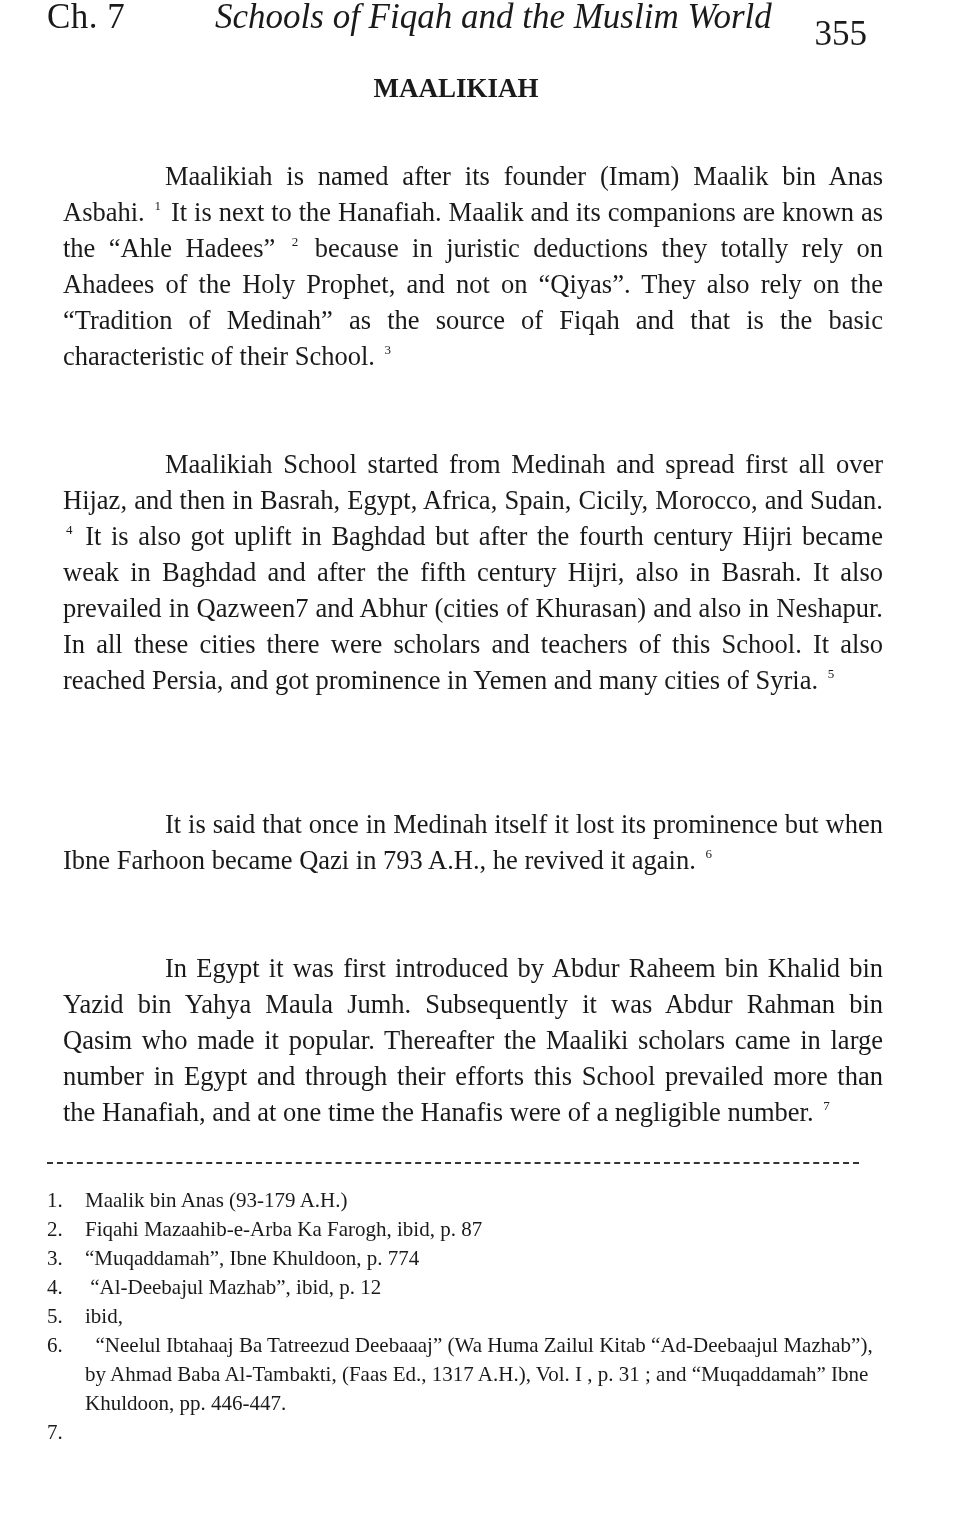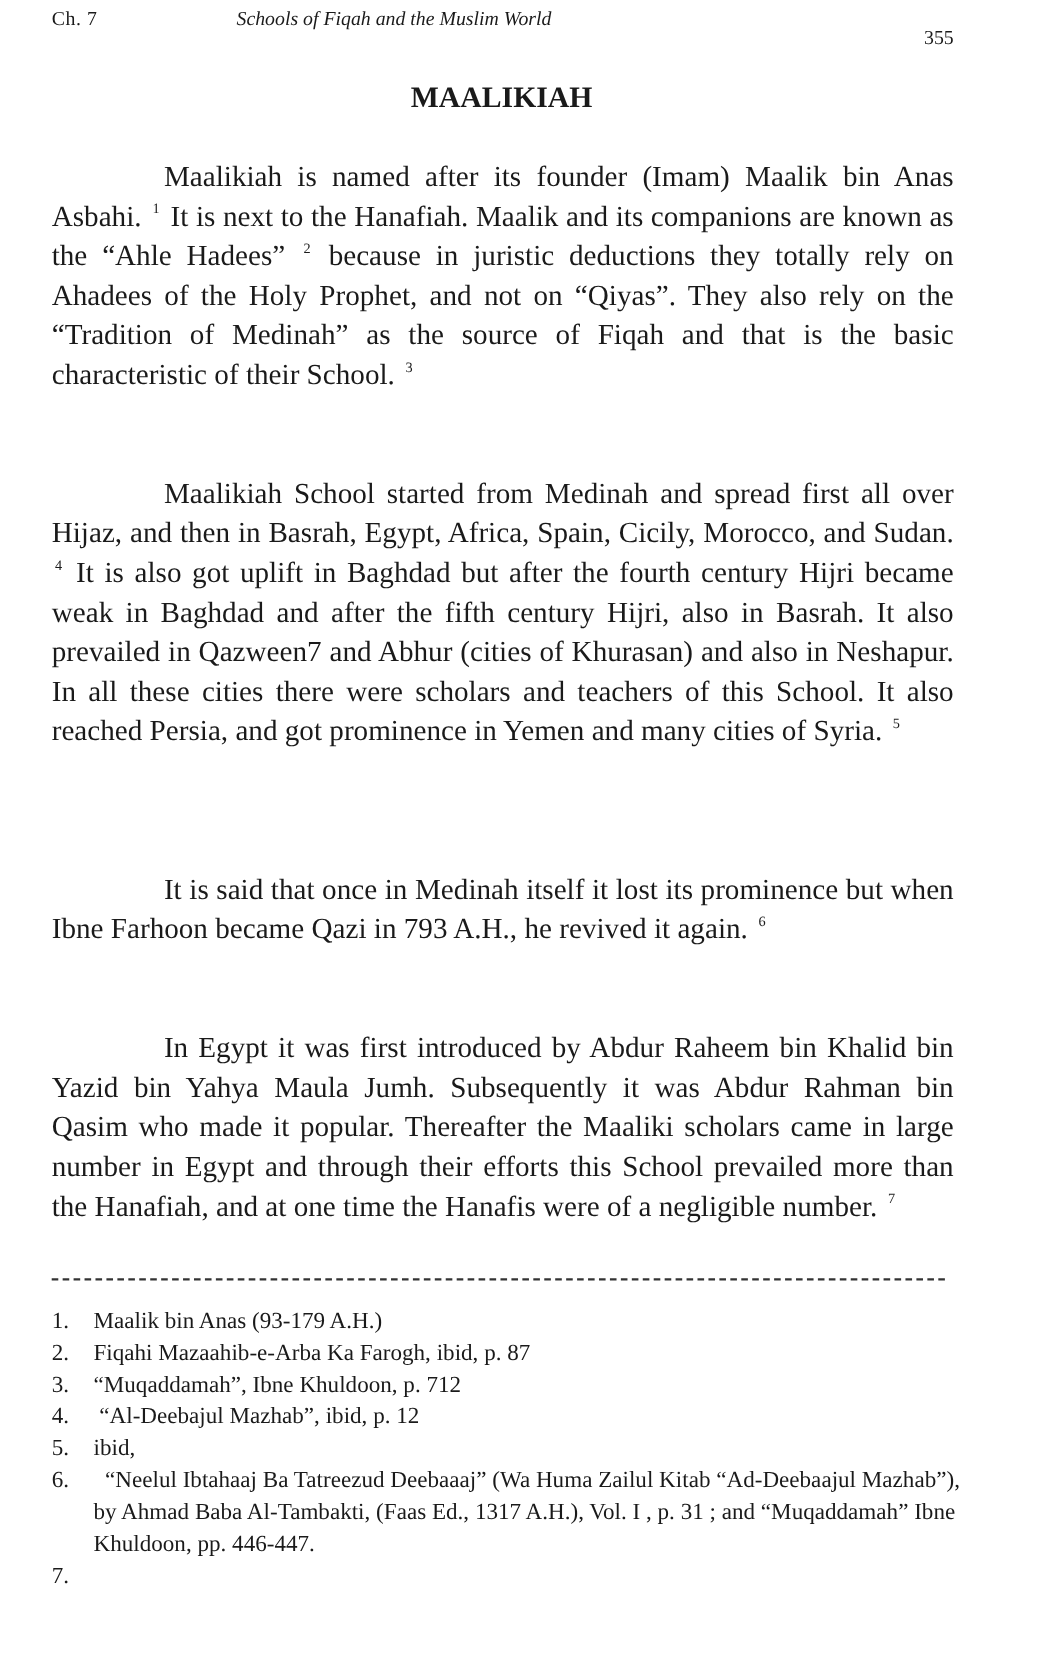--- a/index.html
+++ b/index.html
@@ -2,32 +2,32 @@
 <html><head>
 <meta charset="utf-8">
 <style>
   html, body { margin: 0; padding: 0; background: #ffffff; }
   body {
     width: 960px; height: 1520px; overflow: hidden; position: relative;
     font-family: "Liberation Serif", "DejaVu Serif", serif; color: #1a1a1a;
   }
   .header {
     position: absolute; top: 0; left: 47px; width: 820px; height: 34px;
-    font-size: 18px; line-height: 34px;
+    font-size: 35px; line-height: 34px;
   }
   .header .ch { position: absolute; left: 0; top: 0; letter-spacing: 0.5px; }
   .header .title { position: absolute; left: 168px; top: 0; font-style: italic; text-align: right; }
   .header .pg { position: absolute; right: 0; top: 17px; text-align: center; }
   .section-title {
     position: absolute; top: 70px; left: 0; width: 912px; text-align: center;
     font-weight: bold; font-size: 27px; line-height: 36px;
   }
   .para {
     position: absolute; left: 47px; width: 820px;
-    font-size: 26.5px; line-height: 36px; text-align: justify; margin: 0;
+    font-size: 26.5px; line-height: 36px; text-align: justify; margin: 16px;
   }
   .para .indent { display: inline-block; width: 102px; }
   sup { font-size: 13px; vertical-align: 11px; line-height: 0; margin: 0 3px; }
   #p1 { top: 142px; }
   #p2 { top: 430px; }
   #p3 { top: 790px; }
   #p4 { top: 934px; }
   .rule {
     position: absolute; top: 1162px; left: 47px; width: 812px; height: 0;
     border-top: 2px dashed #333;
@@ -61,21 +61,21 @@
   <li class="fn-item">
     <span class="fn-num">1.</span>
     <span>Maalik bin Anas (93-179 A.H.)</span>
   </li>
   <li class="fn-item">
     <span class="fn-num">2.</span>
     <span>Fiqahi Mazaahib-e-Arba Ka Farogh, ibid, p. 87</span>
   </li>
   <li class="fn-item">
     <span class="fn-num">3.</span>
-    <span>“Muqaddamah”, Ibne Khuldoon, p. 712</span>
+    <span>“Muqaddamah”, Ibne Khuldoon, p. 774</span>
   </li>
   <li class="fn-item">
     <span class="fn-num">4.</span>
     <span style="white-space:pre-wrap"> “Al-Deebajul Mazhab”, ibid, p. 12</span>
   </li>
   <li class="fn-item">
     <span class="fn-num">5.</span>
     <span>ibid,</span>
   </li>
   <li class="fn-item">

